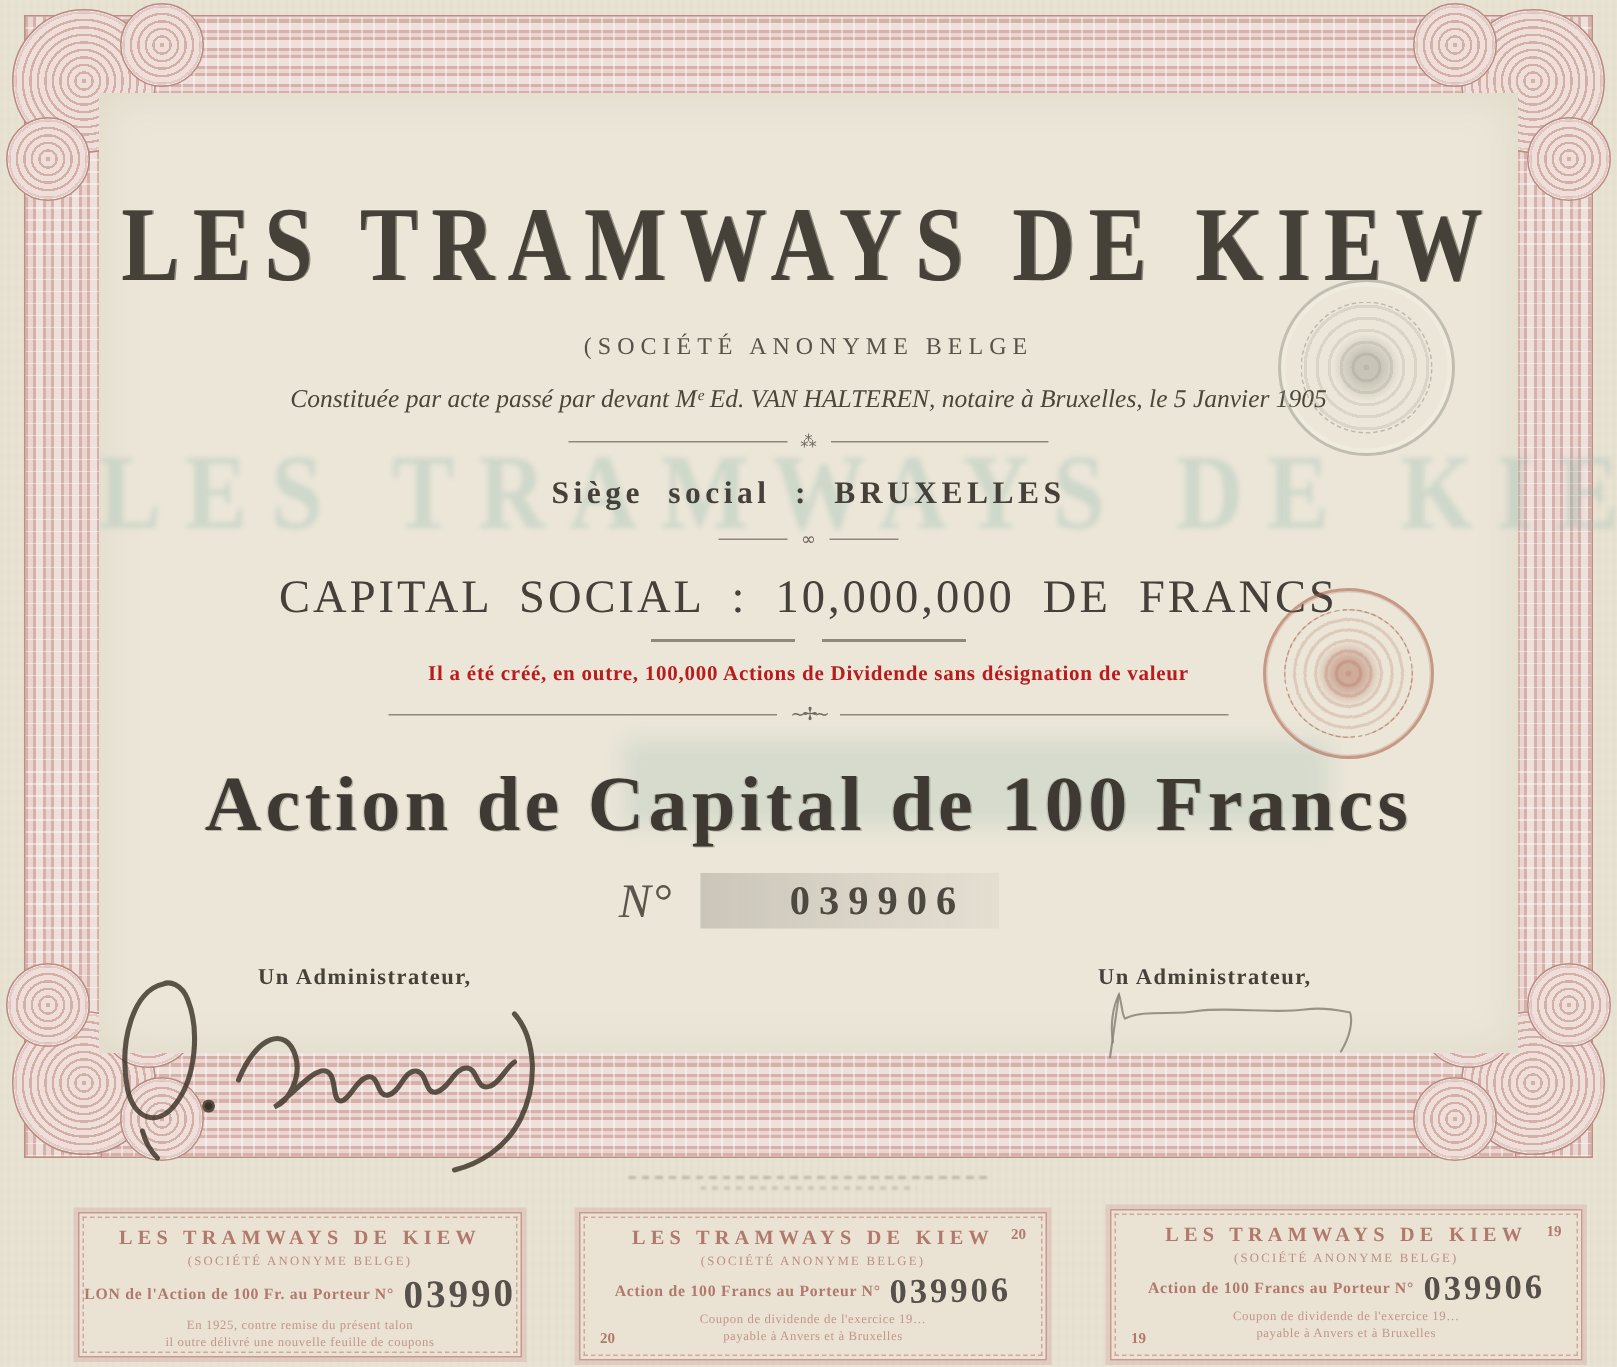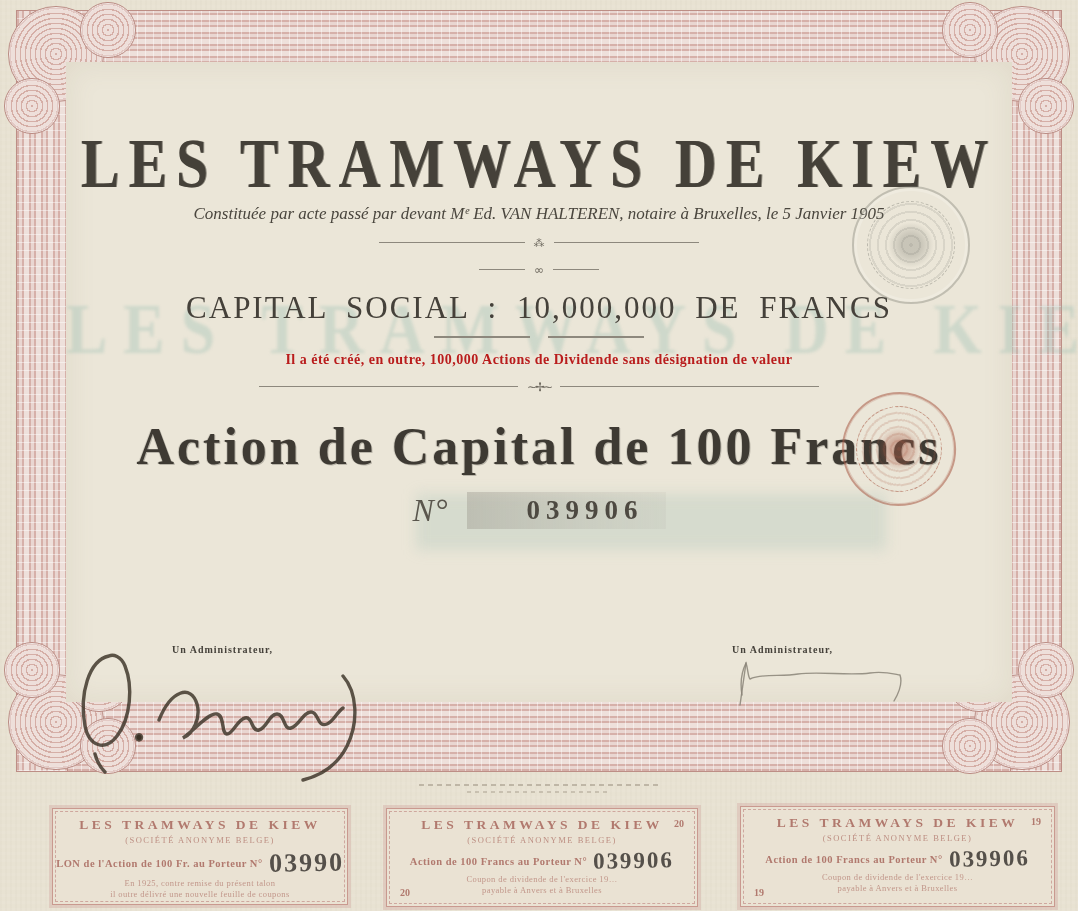--- a/index.html
+++ b/index.html
@@ -83,21 +83,21 @@
     white-space:nowrap; text-shadow:1px 1px 0 rgba(62,58,51,.28), -1px 0 0 rgba(62,58,51,.15); }
   .numero { margin-top:16px; display:flex; align-items:center; justify-content:center; gap:18px; }
   .numero-label { font-size:32px; font-style:italic; color:#5a564d; letter-spacing:1px; }
   .serial-wrap { position:relative; padding:3px 22px 3px 60px;
     background:linear-gradient(90deg, rgba(150,145,135,.38), rgba(165,160,150,.22) 60%, rgba(165,160,150,.1));
     filter:blur(.2px); }
   .serial { font-size:27px; font-weight:bold; letter-spacing:6px; color:#4d4941; }
   .bearer { margin-top:16px; font-size:16px; letter-spacing:5px; color:#4a463e; font-weight:bold;
     font-family:"Liberation Sans","DejaVu Sans",sans-serif; font-weight:600; }
 
-  .admin-label { position:absolute; z-index:4; font-size:10px; font-weight:bold; letter-spacing:1px; color:#45413a; }
+  .admin-label { position:absolute; z-index:4; font-size:15px; font-weight:bold; letter-spacing:1px; color:#45413a; }
   .admin-left  { left:172px; top:644px; }
   .admin-right { left:732px; top:644px; }
 
   .sig-left  { position:absolute; z-index:6; left:75px; top:642px; }
   .sig-right { position:absolute; z-index:6; left:728px; top:655px; }
 
   
   .seal { position:absolute; border-radius:50%; z-index:5; }
   .seal-embossed { left:852px; top:186px; width:118px; height:118px;
     border:2px solid rgba(130,130,120,.4);
@@ -178,26 +178,28 @@
     <div class="ros-c c3"></div>
     <div class="ros-c c4"></div>
   </div>
 
 <div class="doc">
   <div class="ghost-title">LES TRAMWAYS DE KIEW</div>
   <div class="ghost-bar"></div>
 
   <div class="doc-content">
     <div class="main-title">LES TRAMWAYS DE KIEW</div>
+    <div class="subtitle">(SOCIÉTÉ ANONYME BELGE</div>
     <div class="deed">
       <div>Constituée par acte passé par devant Mᵉ Ed. VAN HALTEREN, notaire à Bruxelles, le 5 Janvier 1905</div>
     </div>
     <div class="divider div1">
         <span class="orn"></span>
       </div>
+    <div class="head-office">Siège social : BRUXELLES</div>
     <div class="divider div2">
         <span class="orn"></span>
       </div>
     <div class="capital">CAPITAL SOCIAL : 10,000,000 DE FRANCS</div>
     <div class="divider div3">
         <span class="orn"></span>
       </div>
     <div class="dividend-note">Il a été créé, en outre, 100,000 Actions de Dividende sans désignation de valeur</div>
     <div class="divider div4">
         <span class="orn"></span>

